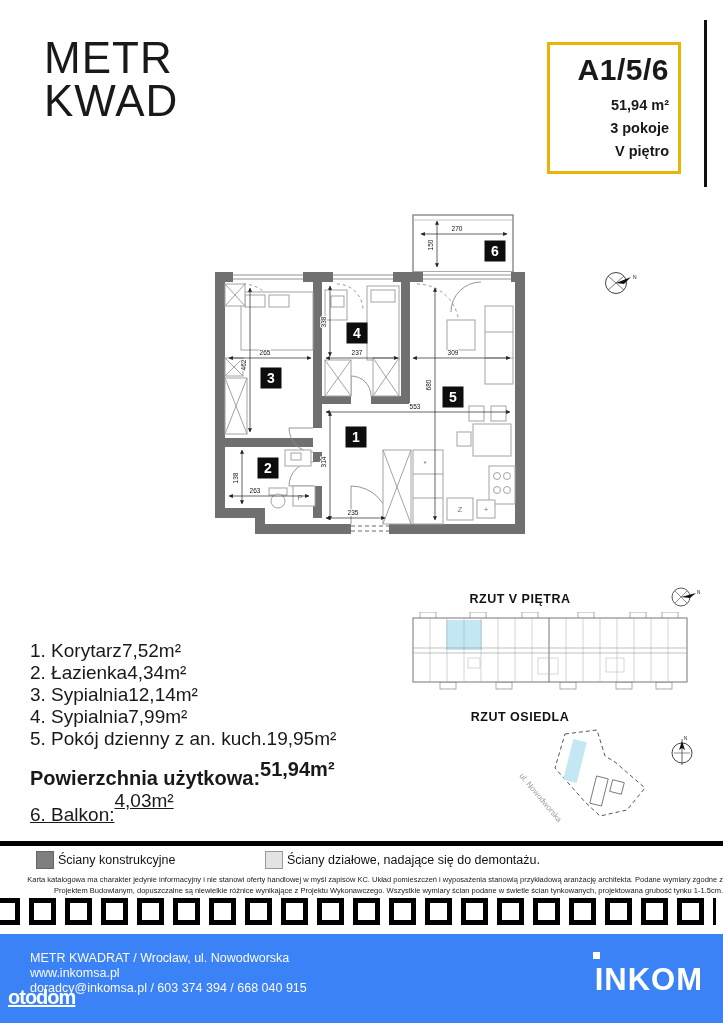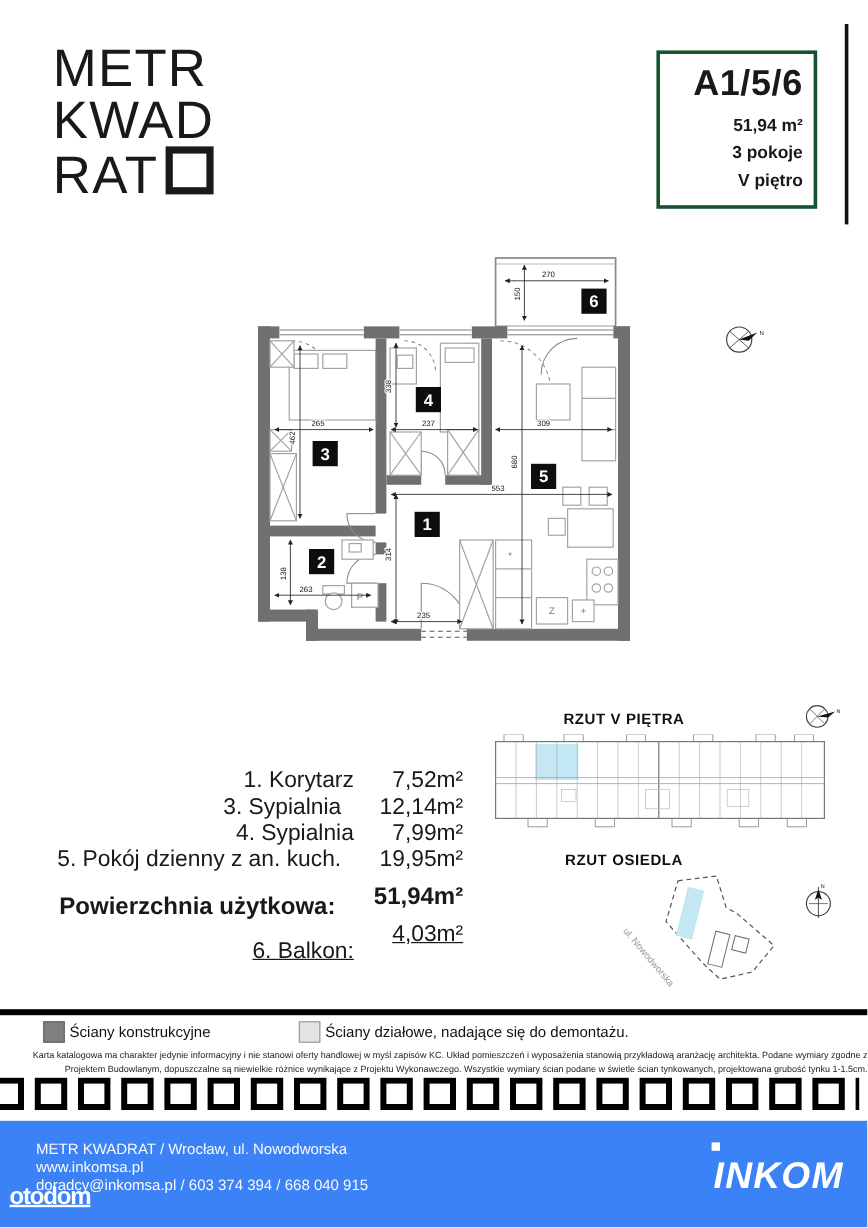--- a/index.html
+++ b/index.html
@@ -5,78 +5,77 @@
   html,body{margin:0;padding:0;background:#fff;}
   #page{position:relative;width:723px;height:1023px;background:#fff;overflow:hidden;
         font-family:"Liberation Sans",sans-serif;color:#191919;}
   
   .logo{position:absolute;left:44px;top:36px;font-size:44px;line-height:43px;
         font-weight:500;letter-spacing:1px;color:#191919;}
   .logo-sq{display:inline-block;width:28px;height:28px;border:6px solid #191919;
            margin-left:6px;vertical-align:-1px;}
   
   .unit-card{position:absolute;left:547px;top:42px;width:134px;height:132px;
-             box-sizing:border-box;border:3px solid #14532d;text-align:right;
+             box-sizing:border-box;border:3px solid #eab308;text-align:right;
              padding:8px 9px 0 0;}
   .unit-id{font-size:30px;font-weight:600;letter-spacing:.5px;}
   .unit-sub{margin-top:7px;font-size:14.5px;line-height:23px;font-weight:700;}
   .vrule{position:absolute;left:704px;top:20px;width:3px;height:167px;background:#111;}
   
   .plan-svg{position:absolute;left:185px;top:200px;}
   svg{font-family:"Liberation Sans",sans-serif;}
   .dim{font-size:6.5px;fill:#111;paint-order:stroke;stroke:#fff;stroke-width:2px;}
   .bnum{font-size:14px;font-weight:bold;fill:#fff;}
   .flabel{font-size:8px;fill:#777;}
   .mini-title{position:absolute;font-size:12.5px;font-weight:bold;letter-spacing:.5px;
               text-align:center;color:#111;}
   .t-floor{left:420px;top:592px;width:200px;}
   .t-estate{left:440px;top:710px;width:160px;}
   .cmp{position:absolute;}
   .mini-svg{position:absolute;left:410px;top:612px;}
   .site-svg{position:absolute;left:505px;top:726px;}
   
   .rooms{position:absolute;left:30px;top:640px;width:356px;font-size:19px;}
-  .lrow{display:flex;justify-content:flex-end;height:22px;line-height:22px;gap:32px;}
+  .lrow{display:flex;justify-content:flex-start;height:22px;line-height:22px;}
   .lv{text-align:right;}
   .row-total{margin-top:17px;font-weight:bold;font-size:20px;}
   .row-total .lv{transform:translateY(-9px);}
   .row-balcony{margin-top:15px;text-decoration:underline;}
   .row-balcony .lv{transform:translateY(-14px);}
   
   .hrule{position:absolute;left:0;top:841px;width:723px;height:4.5px;background:#000;}
   .legend{position:absolute;left:0;top:851px;width:723px;height:18px;font-size:12.5px;color:#111;}
   .leg-item{position:absolute;display:flex;align-items:center;gap:4px;}
-  .leg-1{left:36px;} .leg-2{left:214px;padding-left:35px;}
+  .leg-1{left:36px;} .leg-2{left:230px;padding-left:35px;}
   .leg-sq{width:16px;height:16px;display:inline-block;}
   .sq-solid{background:#7f7f7f;border:1px solid #666;}
   .sq-part{background:#e3e3e3;border:1px solid #999;}
   .disclaimer{position:absolute;left:0;top:874px;width:723px;text-align:right;
               font-size:7.5px;line-height:11px;color:#222;white-space:nowrap;}
   
   .strip{position:absolute;left:0;top:898px;width:723px;height:36px;display:flex;
          gap:9px;margin-left:-7px;overflow:hidden;}
   .sq{width:27px;height:27px;box-sizing:border-box;border:5px solid #000;background:#fff;flex:0 0 auto;}
   
   .footer{position:absolute;left:0;top:934px;width:723px;height:89px;background:#3b82f6;color:#fafafa;}
   .f-lines{position:absolute;left:30px;top:17px;font-size:12.5px;line-height:15px;font-weight:400;}
   .inkom{position:absolute;right:20px;top:28px;font-size:31px;font-weight:700;
-         letter-spacing:1px;color:#fff;font-style:italic;}
+         letter-spacing:1px;color:#fff;}
   .inkom-mark{position:absolute;left:-2px;top:-10px;width:7px;height:7px;background:#fff;}
   .otodom{position:absolute;left:8px;top:52px;font-size:20px;font-weight:700;
           letter-spacing:-1px;color:#fff;text-decoration:underline;}
 </style>
 </head>
 <body>
 
 <div id="page">
 
   <div class="logo">
     <div>METR</div>
     <div>KWAD</div>
-    <div><span>RAT</span><span class="logo-sq"></span></div>
   </div>
 
   <div class="unit-card">
     <div class="unit-id">A1/5/6</div>
     <div class="unit-sub">
       <div>51,94 m²</div>
       <div>3 pokoje</div>
       <div>V piętro</div>
     </div>
   </div>
@@ -328,20 +327,24 @@
     <text x="18" y="6" font-size="4.5" fill="#111">N</text>
   </svg>
 
   <div class="rooms">
     <div>
         <div class="lrow">
           <span class="ll">1. Korytarz</span>
           <span class="lv">7,52m²</span>
         </div>
         <div class="lrow">
+          <span class="ll">2. Łazienka</span>
+          <span class="lv">4,34m²</span>
+        </div>
+        <div class="lrow">
           <span class="ll">3. Sypialnia</span>
           <span class="lv">12,14m²</span>
         </div>
         <div class="lrow">
           <span class="ll">4. Sypialnia</span>
           <span class="lv">7,99m²</span>
         </div>
         <div class="lrow">
           <span class="ll">5. Pokój dzienny z an. kuch.</span>
           <span class="lv">19,95m²</span>

